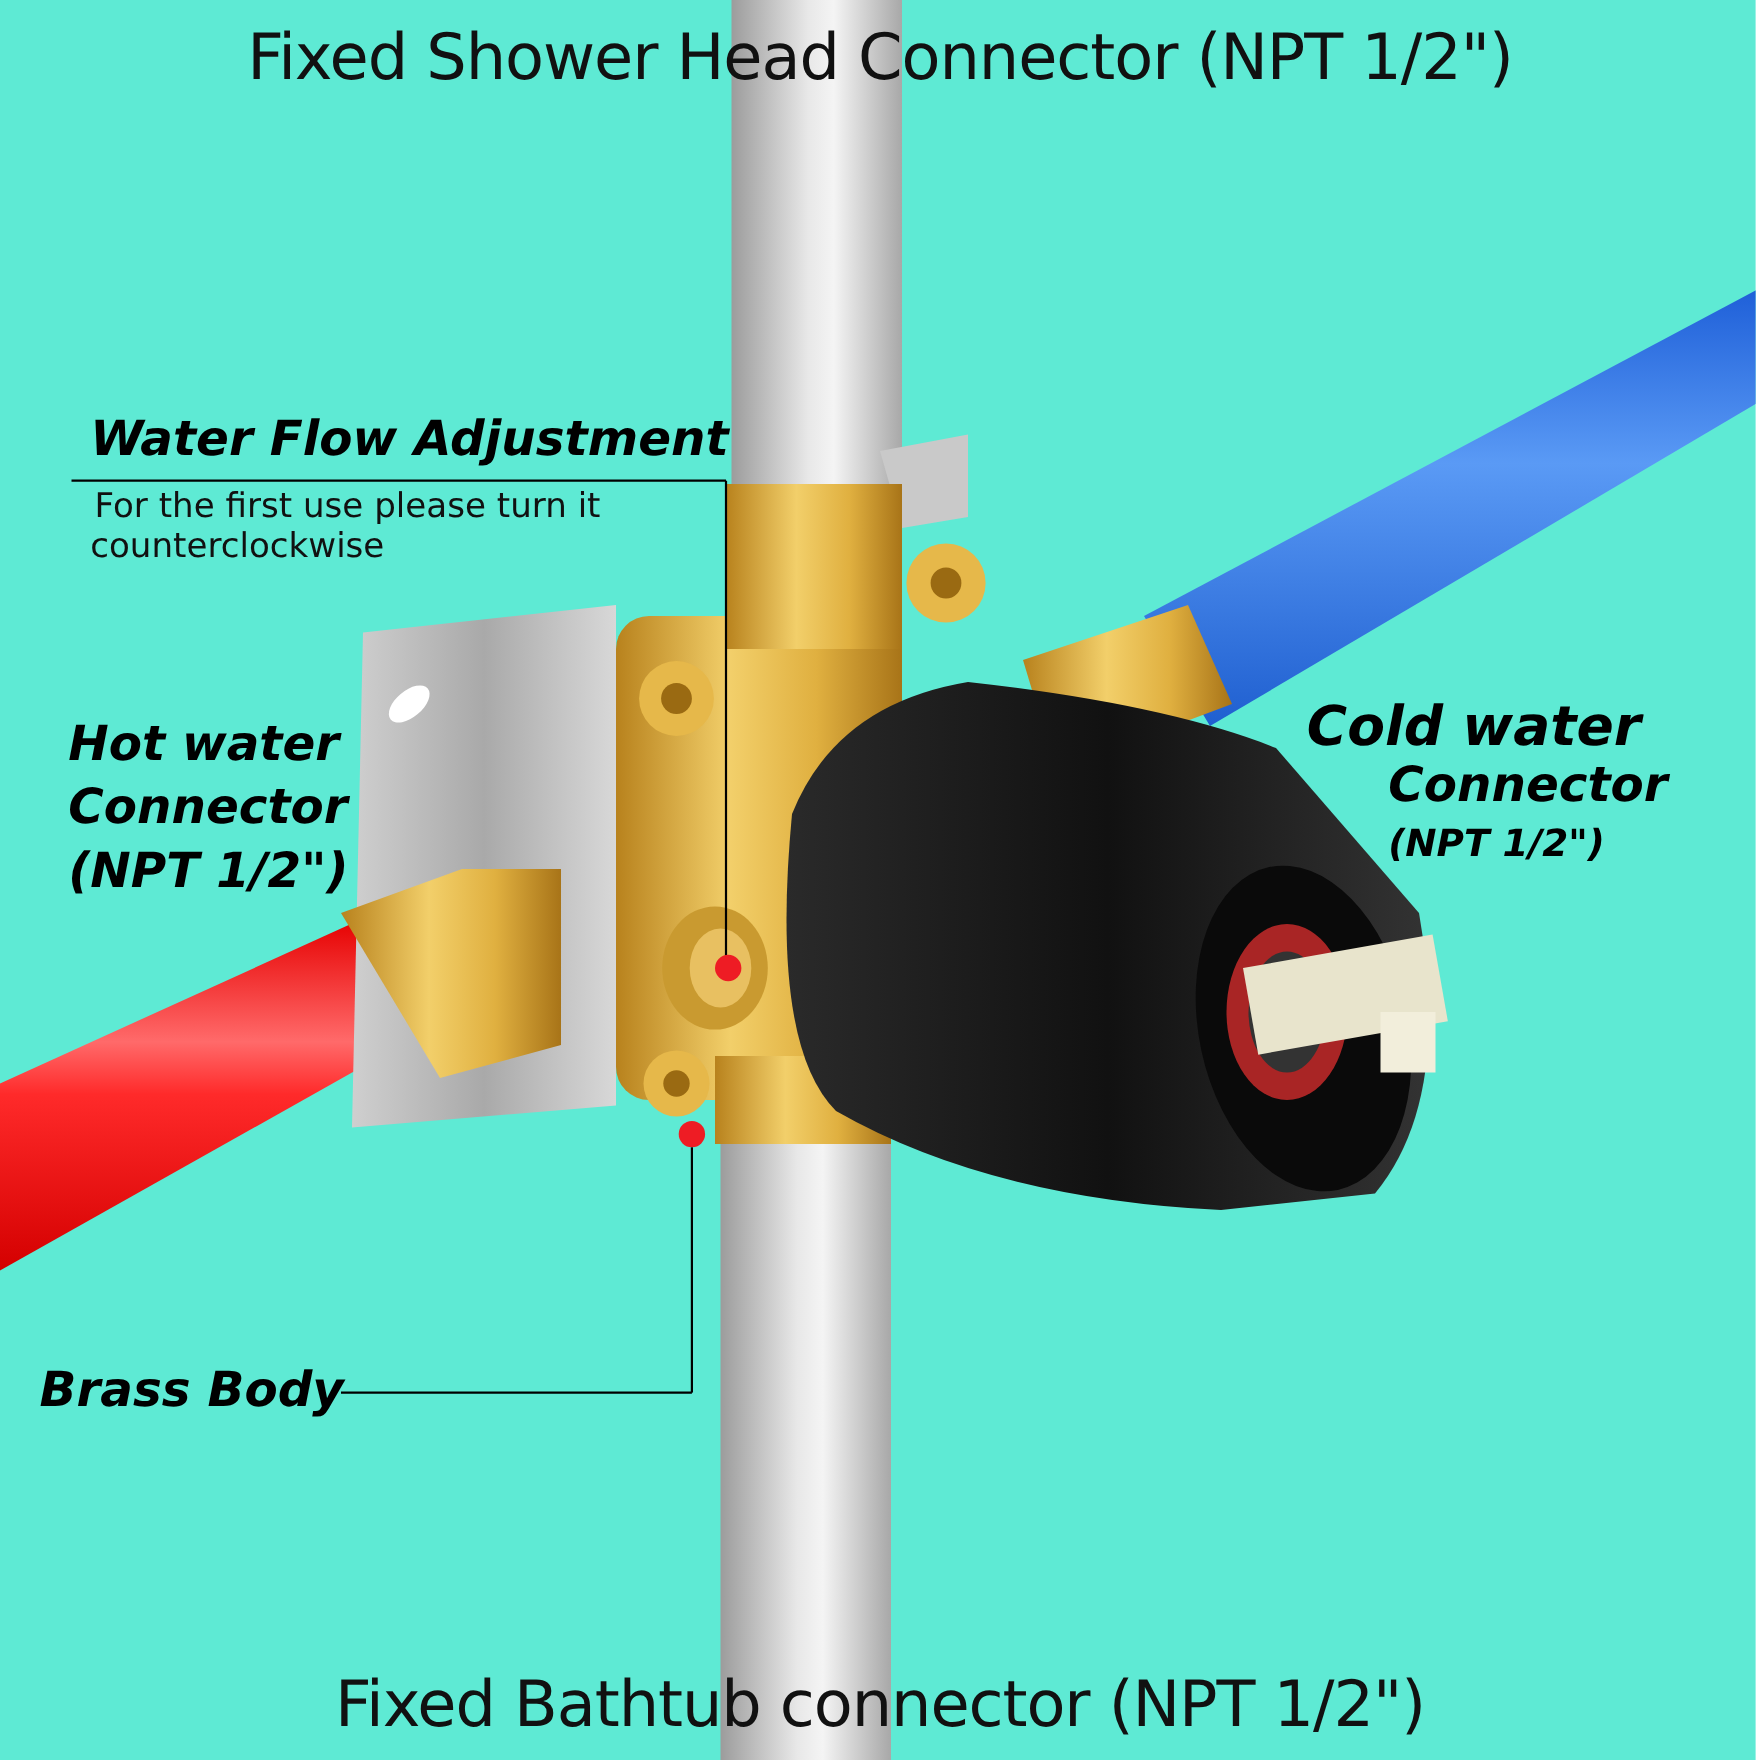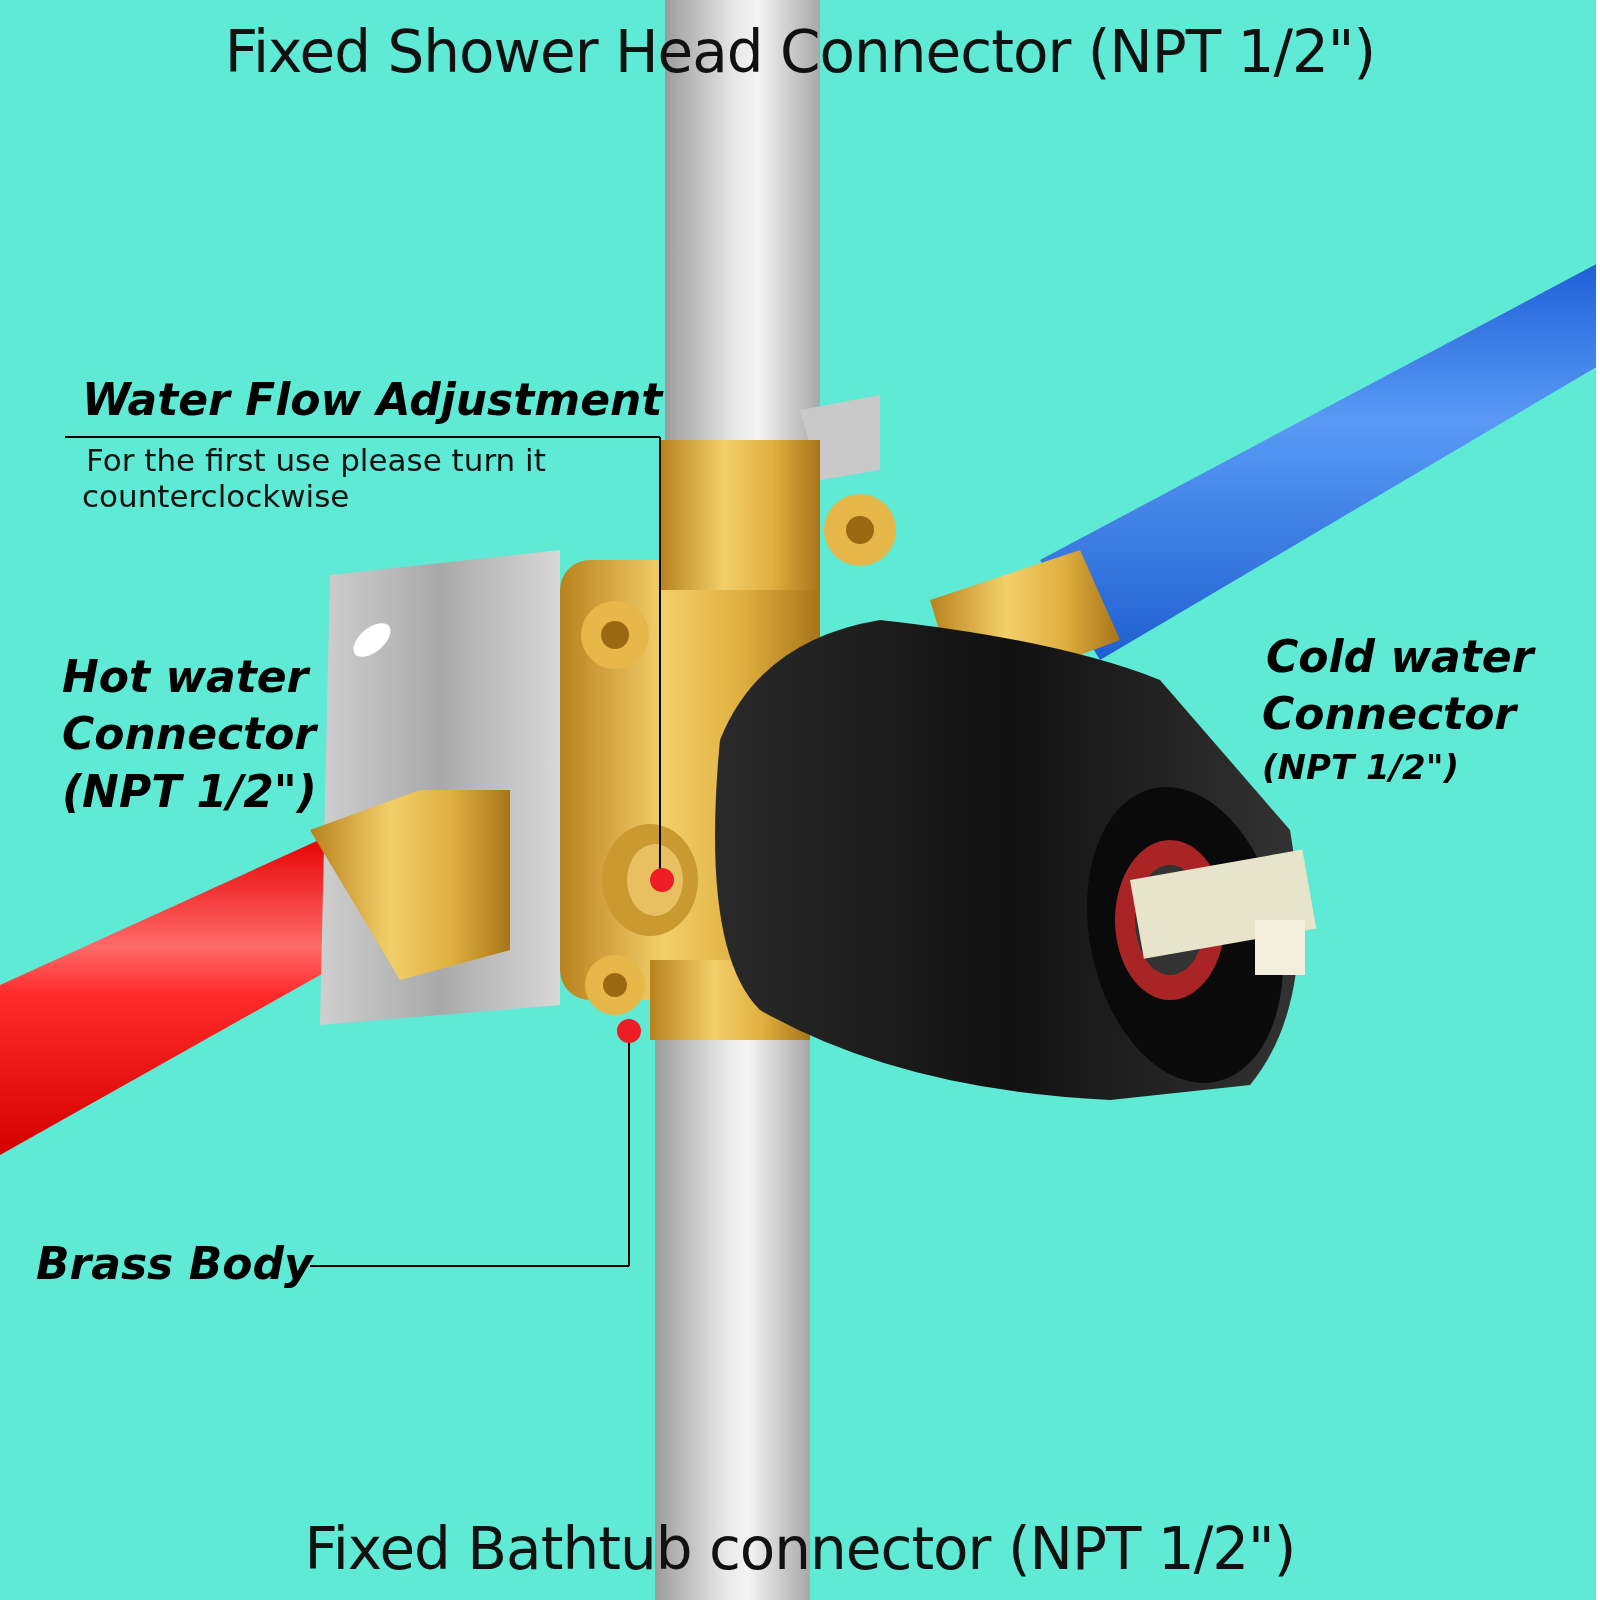--- a/index.html
+++ b/index.html
@@ -114,20 +114,20 @@
     <div class="label-thin" style="left:82px; top:478px; font-size:31px;">counterclockwise</div>
   </div>
 
   <div>
     <div class="label-bold" style="left:62px; top:655px; font-size:44px;">Hot water</div>
     <div class="label-bold" style="left:62px; top:712px; font-size:44px;">Connector</div>
     <div class="label-bold" style="left:62px; top:770px; font-size:44px;">(NPT 1/2")</div>
   </div>
 
   <div>
-    <div class="label-bold" style="left:1266px; top:635px; font-size:44px;">Cold water</div>
+    <div class="label-bold" style="left:1188px; top:635px; font-size:50px;">Cold water</div>
     <div class="label-bold" style="left:1262px; top:692px; font-size:44px;">Connector</div>
     <div class="label-bold" style="left:1262px; top:750px; font-size:34px;">(NPT 1/2")</div>
   </div>
 
   <div class="label-bold" style="left:36px; top:1242px; font-size:44px;">Brass Body</div>
 
 </div>
 
 </body></html>

